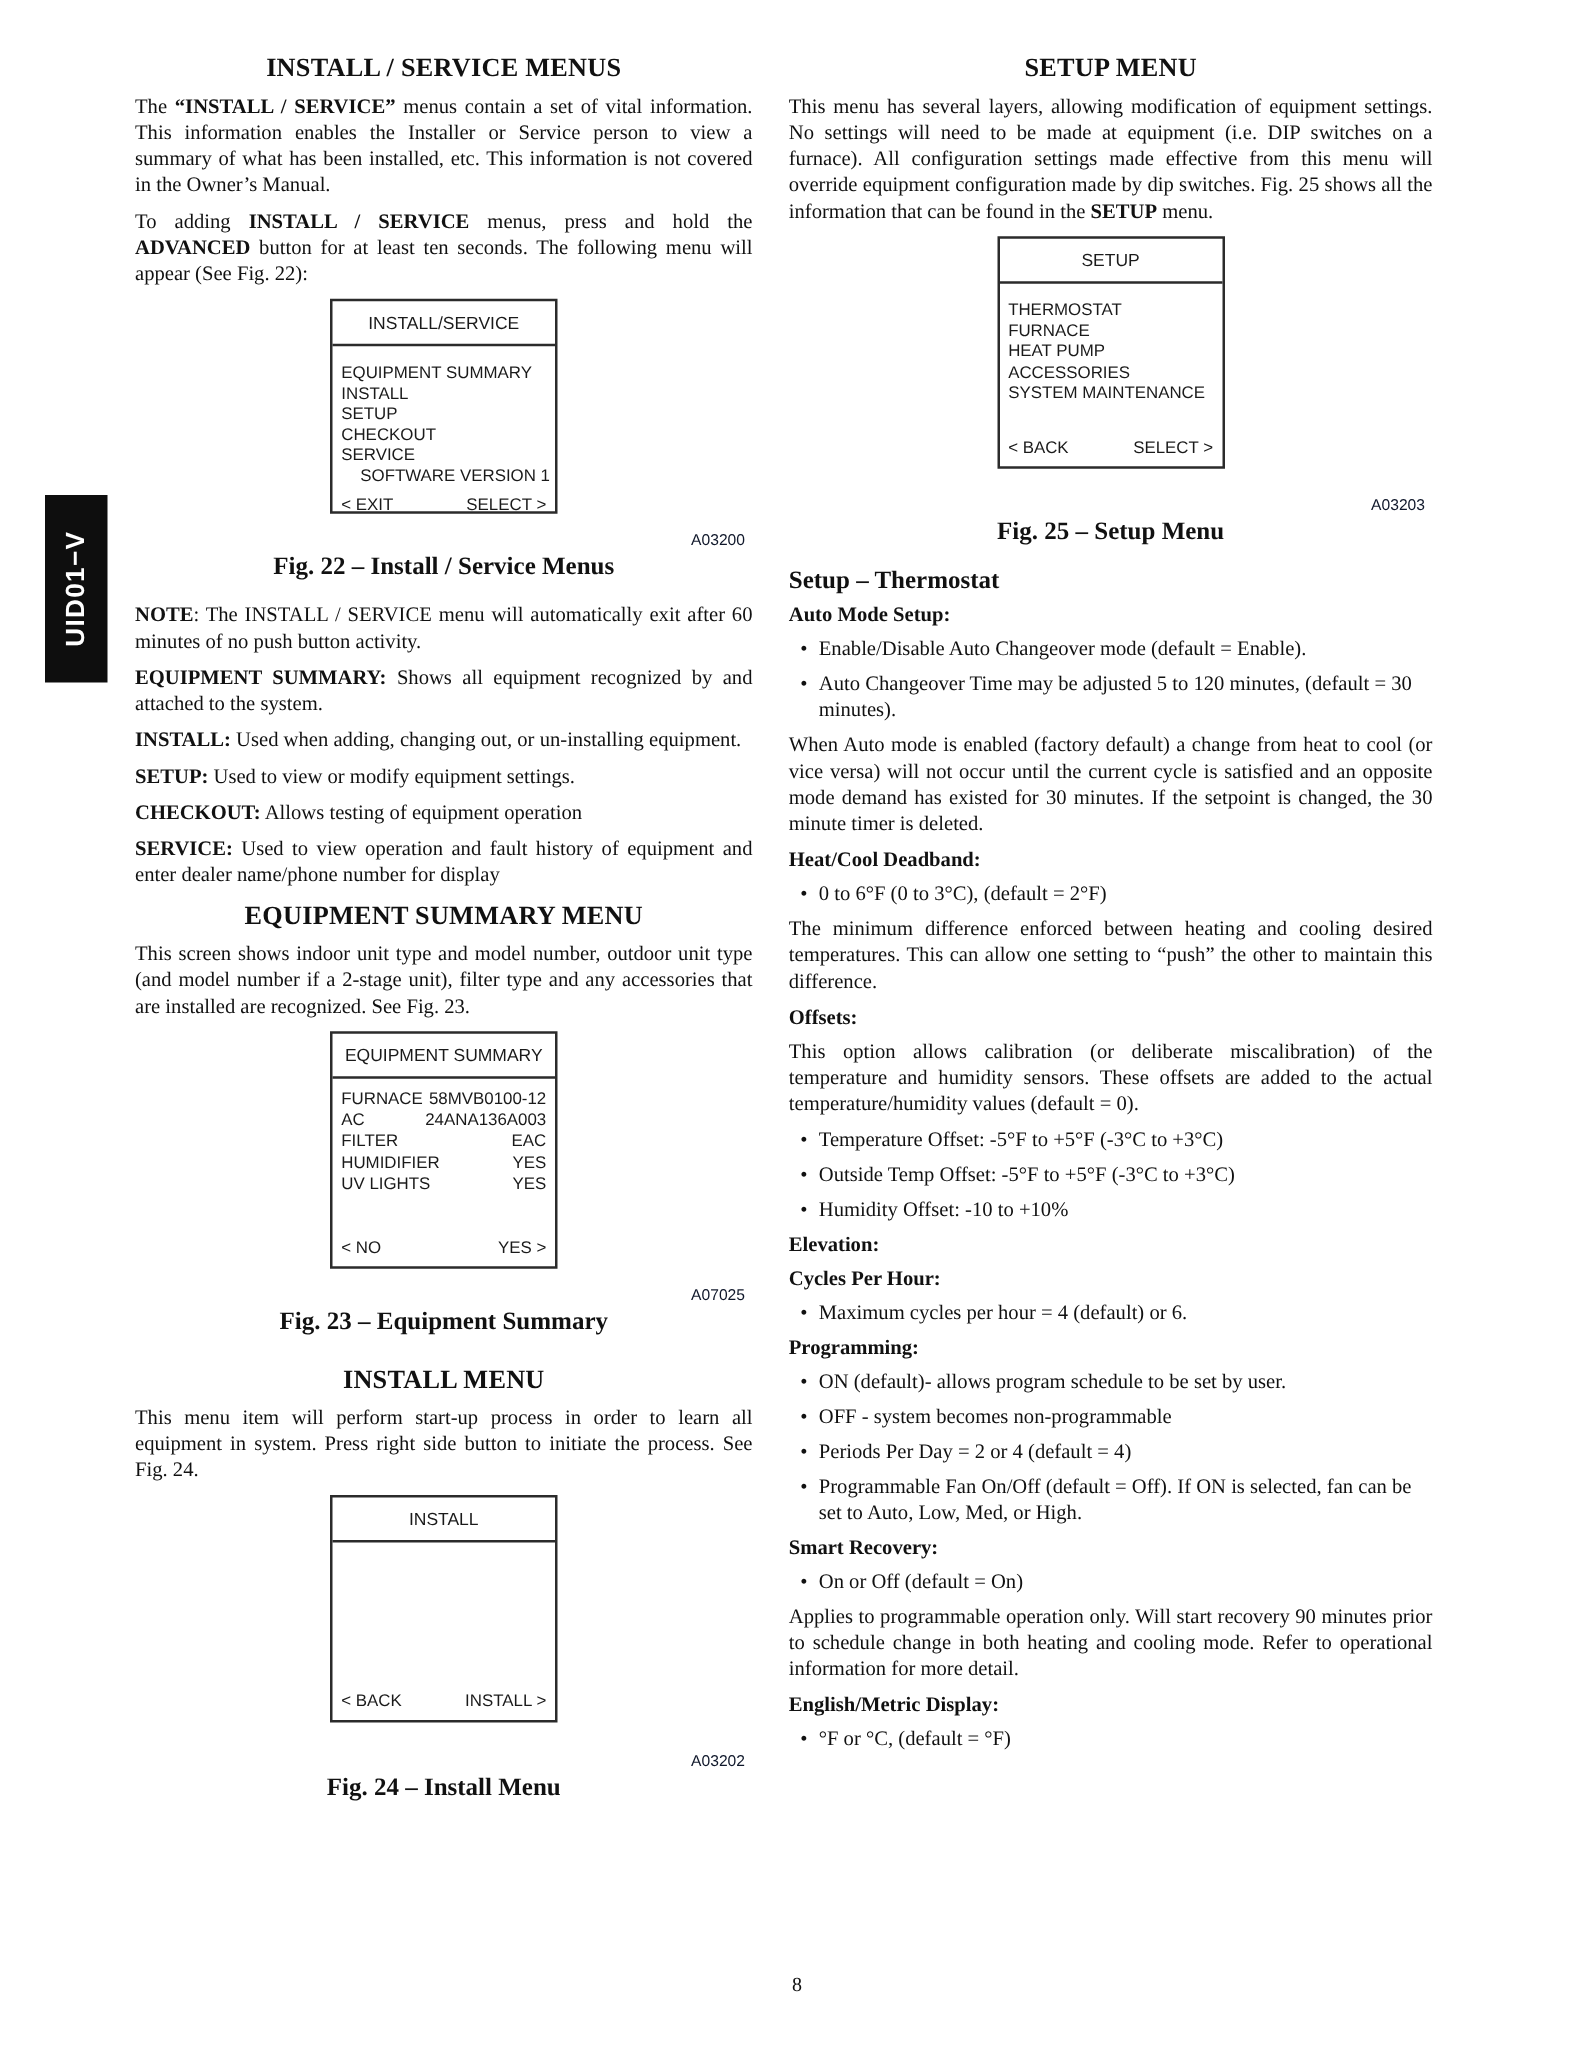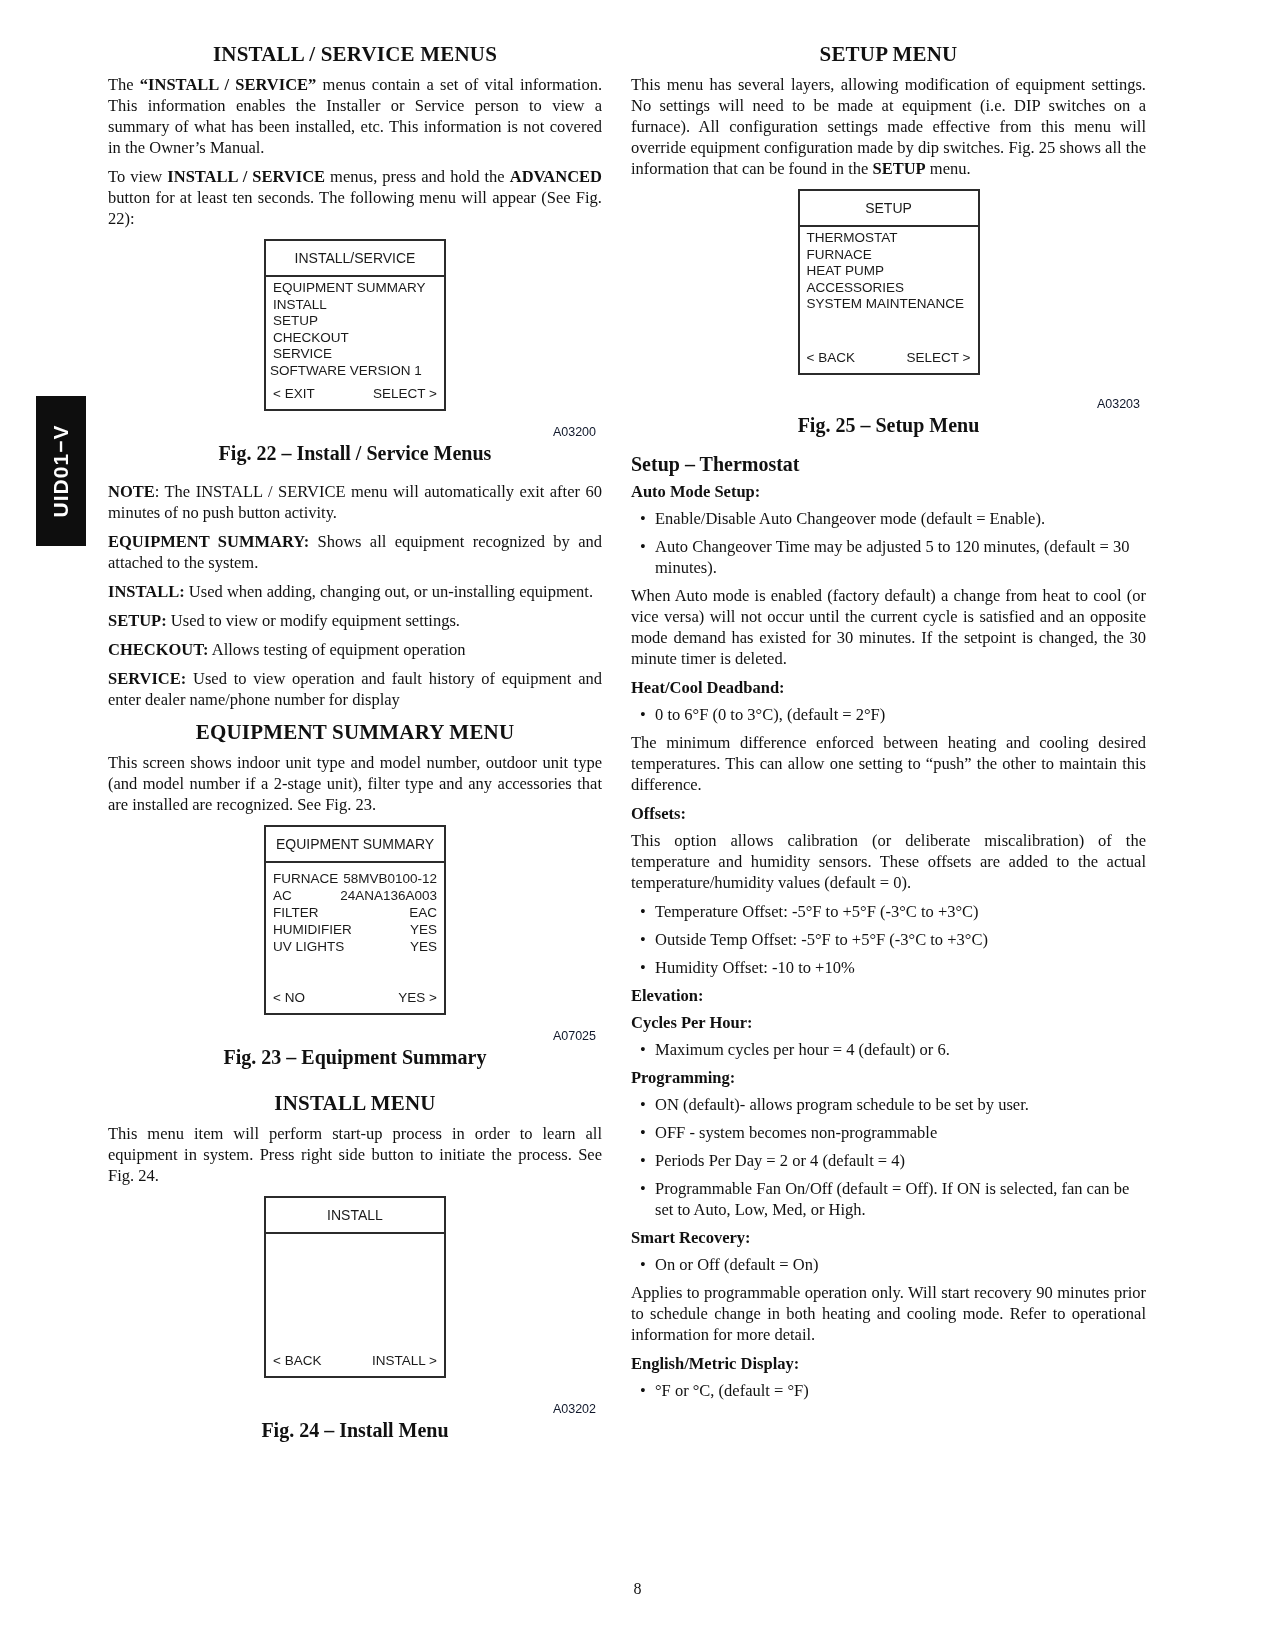--- a/index.html
+++ b/index.html
@@ -40,25 +40,25 @@
     font-family:"Liberation Sans", sans-serif;font-size:13.5px;color:#1a1a1a;
   }
   .lcd-22{height:168px;}
   .lcd-23{height:186px;}
   .lcd-24{height:178px;}
   .lcd-25{height:182px;}
   .lcd-title{
     text-align:center;padding:9px 2px;border-bottom:2px solid #2b2b2b;
     font-size:14px;
   }
-  .lcd-body{padding:3px 7px 0 7px;}
+  .lcd-body{padding:13px 7px 0 7px;}
   .lcd-line{line-height:16.5px;white-space:nowrap;}
   .lcd-rows{padding:7px 7px 0 7px;}
   .lcd-row{display:flex;justify-content:space-between;line-height:17px;}
-  .lcd-version{margin-top:auto;text-align:left;padding:0 20px 6px 4px;}
+  .lcd-version{margin-top:auto;text-align:right;padding:0 4px 6px 4px;}
   .lcd-footer{
     display:flex;justify-content:space-between;padding:2px 7px 8px 7px;
   }
   .lcd-footer.push{margin-top:auto;}
   .figcode{
     text-align:right;font-family:"Liberation Sans", sans-serif;
     font-size:12.5px;color:#0f172a;margin:14px 6px 0 0;
   }
   .figcap{font-size:20px;font-weight:bold;text-align:center;margin:3px 0 16px 0;}
   .page-num{
@@ -71,21 +71,21 @@
 
 <div class="page">
 
   <div class="side-tab">
     <span class="side-tab-text">UID01−V</span>
   </div>
 
   <div class="col left">
     <h1 class="sec">INSTALL / SERVICE MENUS</h1>
     <p class="body just"><span>The </span><b>“INSTALL / SERVICE”</b><span> menus contain a set of vital information. This information enables the Installer or Service person to view a summary of what has been installed, etc. This information is not covered in the Owner’s Manual.</span></p>
-    <p class="body just"><span>To view </span><b>INSTALL / SERVICE</b><span> menus, press and hold the </span><b>ADVANCED</b><span> button for at least ten seconds. The following menu will appear (See Fig. 22):</span></p>
+    <p class="body just"><span>To adding </span><b>INSTALL / SERVICE</b><span> menus, press and hold the </span><b>ADVANCED</b><span> button for at least ten seconds. The following menu will appear (See Fig. 22):</span></p>
 
     <div class="figure">
       <div class="lcd lcd-22">
         <div class="lcd-title">INSTALL/SERVICE</div>
         <div class="lcd-body">
             <div class="lcd-line">EQUIPMENT SUMMARY</div>
             <div class="lcd-line">INSTALL</div>
             <div class="lcd-line">SETUP</div>
             <div class="lcd-line">CHECKOUT</div>
             <div class="lcd-line">SERVICE</div>

